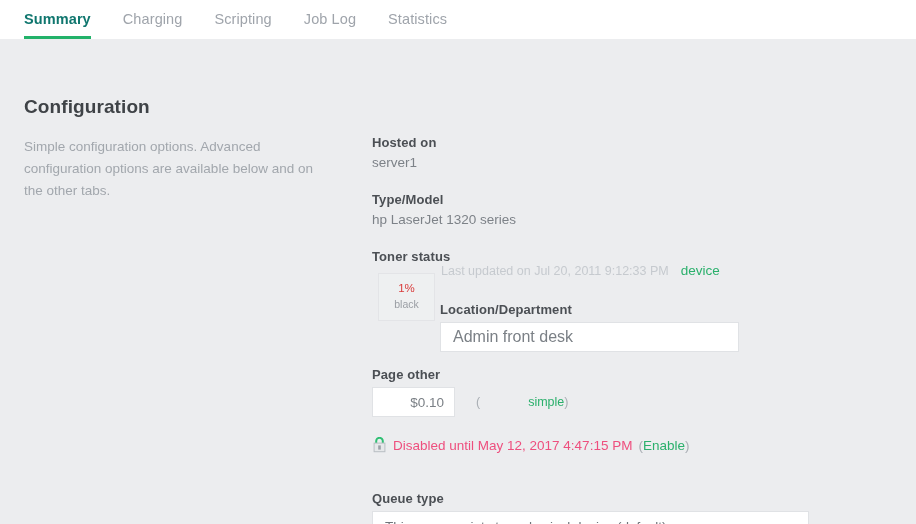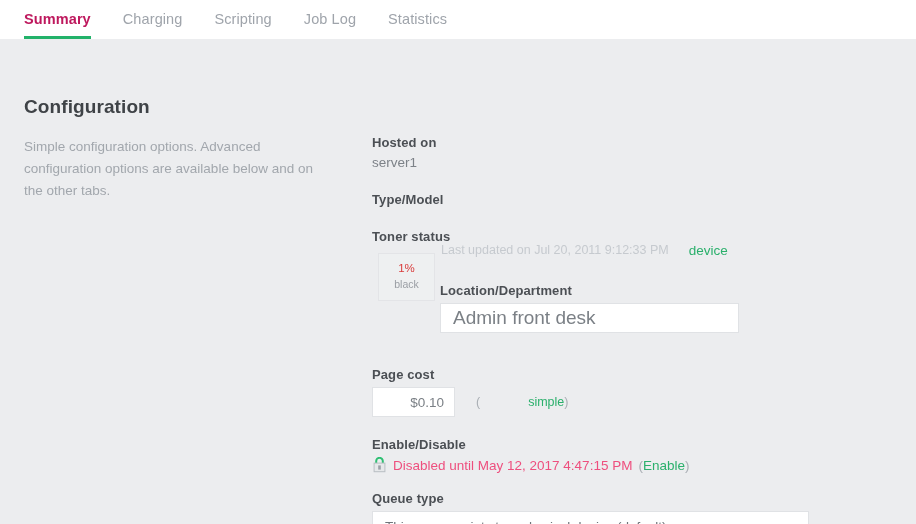--- a/index.html
+++ b/index.html
@@ -32,21 +32,21 @@
     font-size: 14.5px;
     color: #9fa4ab;
     line-height: 1;
     padding: 12px 0 0 0;
     margin-right: 32px;
     cursor: pointer;
     white-space: nowrap;
     letter-spacing: 0.1px;
   }
   .tab.active {
-    color: #be185d;
+    color: #0f766e;
     font-weight: bold;
   }
   .tab.active .tab-underline {
     position: absolute;
     left: 0;
     right: 0;
     bottom: -12px;
     height: 3px;
     background: #22b26a;
   }
@@ -132,50 +132,50 @@
     font-size: 10.5px;
     color: #9a9ea4;
     line-height: 1.3;
     margin-top: 2px;
   }
   .toner-meta {
     position: absolute;
     left: 69px;
     top: -6px;
     display: flex;
-    align-items: flex-start;
-    gap: 20px;
+    align-items: center;
+    gap: 12px;
     white-space: nowrap;
   }
   .toner-updated {
     font-size: 12.5px;
     color: #c6cacf;
   }
   .link-green {
     font-size: 13.5px;
     color: #2bb06c;
     text-decoration: none;
     cursor: pointer;
   }
 
   
   .location-block {
     position: absolute;
     left: 68px;
-    top: 148px;
+    top: 167px;
     width: 300px;
   }
   .text-input {
     box-sizing: border-box;
     width: 299px;
     height: 30px;
     background: #ffffff;
     border: 1px solid #e0e2e5;
     font-family: "Liberation Sans", sans-serif;
-    font-size: 19px;
+    font-size: 16px;
     color: #7b8086;
     padding: 0 12px;
     outline: none;
   }
 
   
   .cost-row {
     display: flex;
     align-items: center;
     gap: 21px;
@@ -289,20 +289,21 @@
 
   <div class="right-col">
 
     <div class="group">
       <div class="field-label">Hosted on</div>
       <div class="field-value">server1</div>
     </div>
 
     <div class="group">
       <div class="field-label">Type/Model</div>
+      <div class="field-value">hp LaserJet 1320 series</div>
     </div>
 
     <div class="toner-block">
       <div class="field-label">Toner status</div>
       <div class="toner-row">
         <div class="toner-gauge">
           <div class="toner-pct">1%</div>
           <div class="toner-name">black</div>
         </div>
         <div class="toner-meta">
@@ -313,29 +314,28 @@
     </div>
 
     <div class="location-block">
       <div class="field-label">Location/Department</div>
       <input class="text-input" type="text" value="Admin front desk" style="">
     </div>
 
   </div>
 
   <div style="position:absolute; left:372px; top:328px;">
-    <div class="field-label">Page cost</div>
+    <div class="field-label">Page other</div>
     <div class="cost-row">
       <input class="cost-input" type="text" value="$0.10" style="">
       <span class="paren-note"><span>(</span><a href="#">simple</a><span>)</span></span>
     </div>
   </div>
 
   <div style="position:absolute; left:372px; top:398px;">
-    <div class="field-label">Enable/Disable</div>
     <div class="enable-row">
       <span class="lock-icon">
         <svg width="15" height="16" viewBox="0 0 15 16" xmlns="http://www.w3.org/2000/svg">
           <path d="M4.2 6.2 V4.1 a3.3 3.3 0 0 1 6.6 0 V6.2" fill="none" stroke="#2fbf73" stroke-width="2"></path>
           <rect x="2.1" y="6.1" width="10.8" height="8.6" fill="#e6e8ea" stroke="#b9bec4" stroke-width="1"></rect>
           <rect x="6.2" y="8.4" width="2.6" height="4.2" fill="#9aa0a7"></rect>
         </svg>
       </span>
       <span class="disabled-text">Disabled until May 12, 2017 4:47:15 PM</span>
       <span class="enable-link"><span>(</span><a href="#">Enable</a><span>)</span></span>

